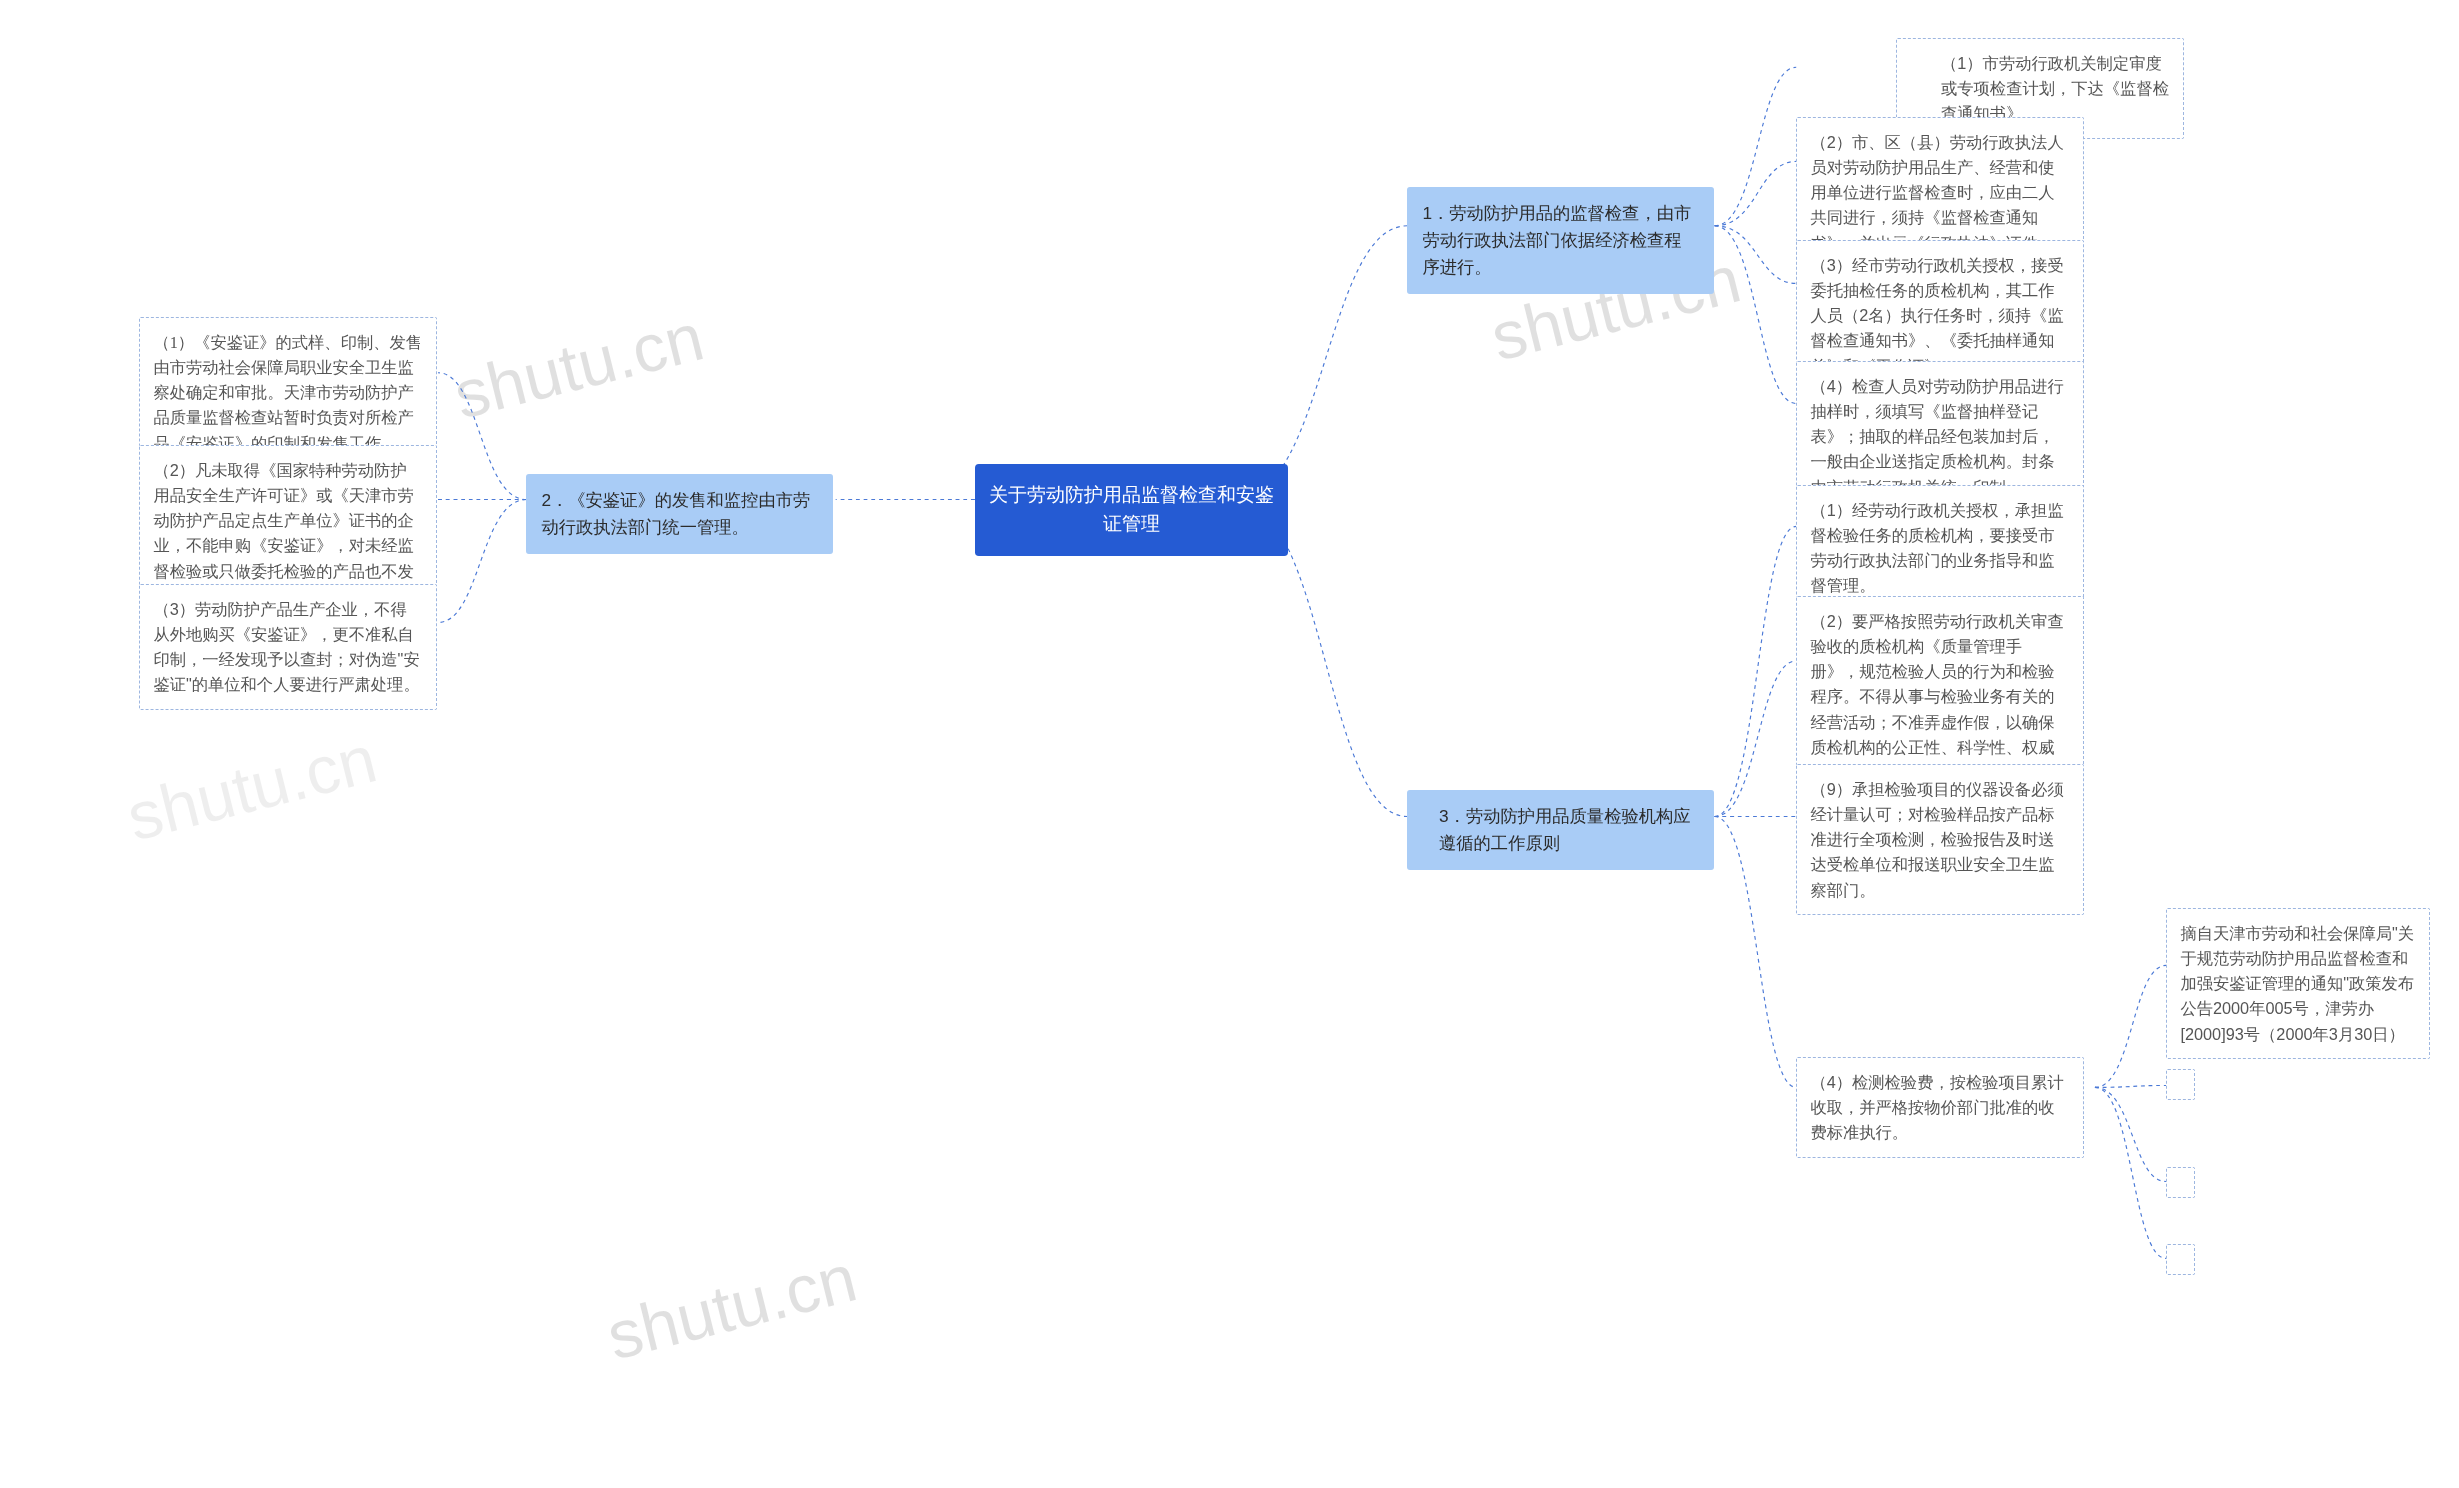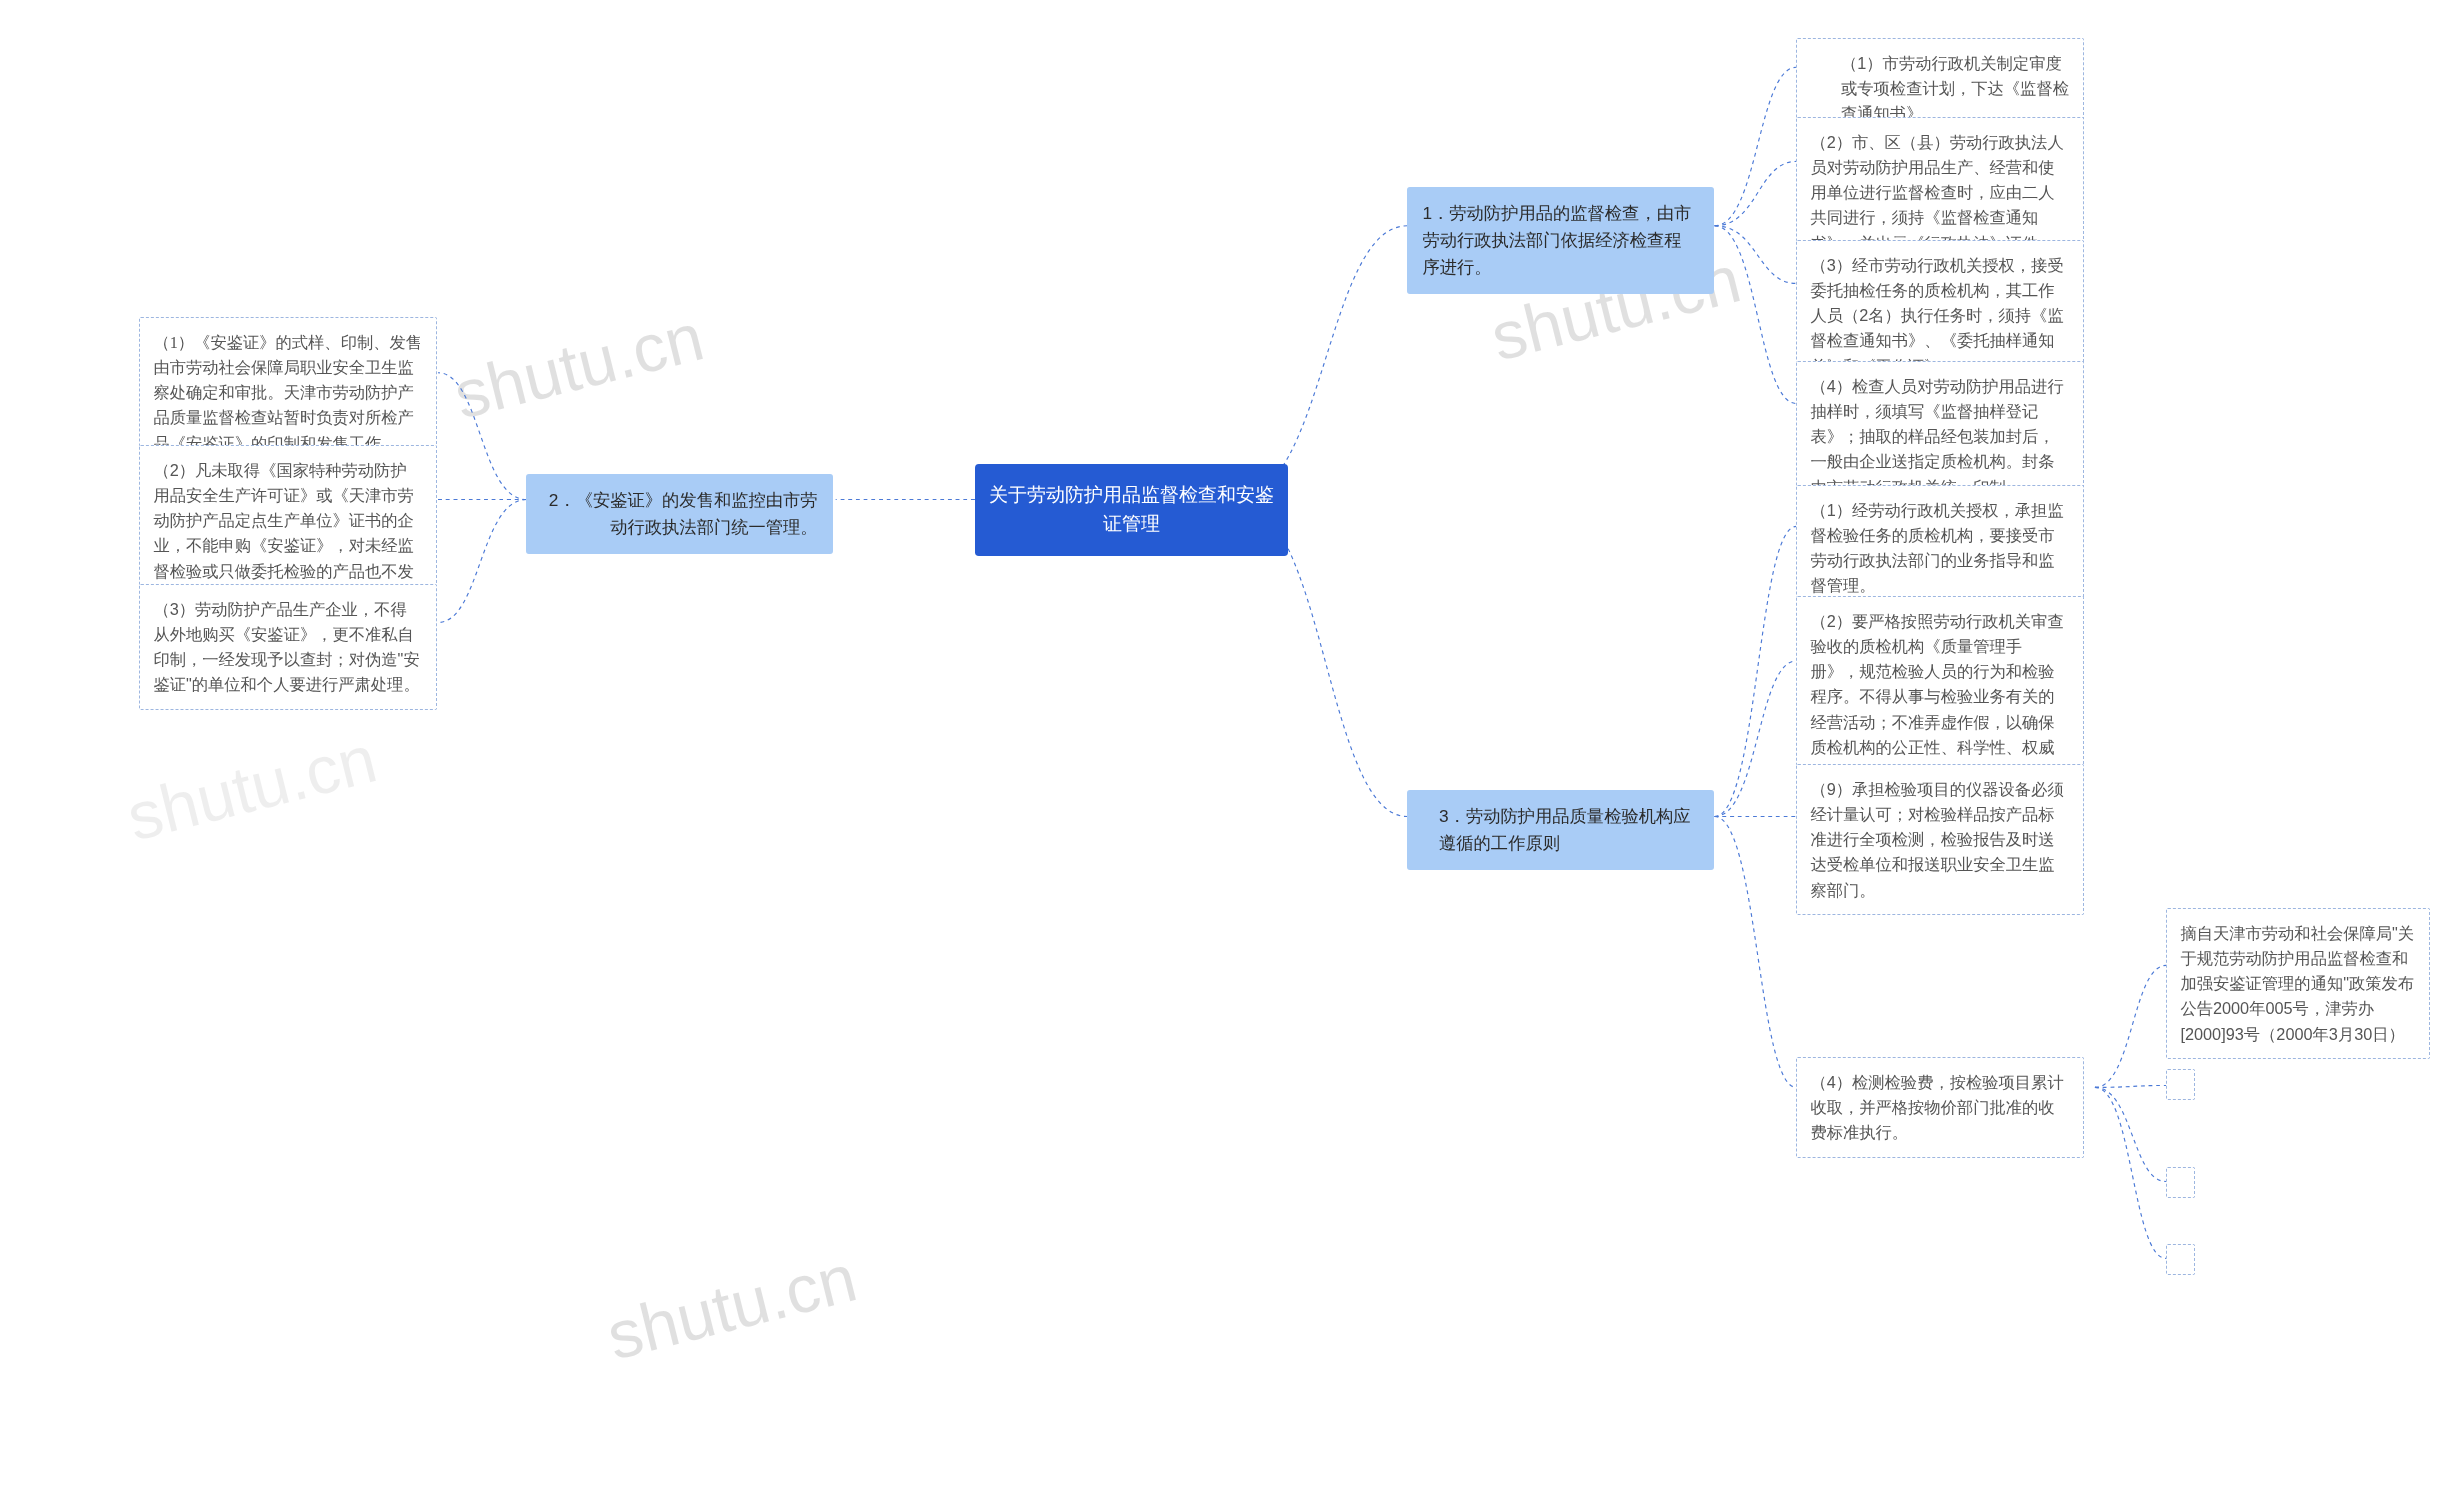--- a/index.html
+++ b/index.html
@@ -39,21 +39,20 @@
   }
   .branch {
     background: #a9ccf6;
     color: #2b2b2b;
     border-radius: 2.9px;
     padding: 13.4px 15.4px;
     width: 307px;
     font-size: 17.3px;
   }
   .branch.left {
-    text-align: right;
   }
   .leaf {
     border: 1.9px dashed #9db6e0;
     background: #ffffff;
     color: #555555;
     padding: 11.5px 13.4px;
     width: 298px;
     border-radius: 1.9px;
   }
   .leaf-wide {
@@ -118,21 +117,21 @@
 <div class="node root" style="left:975px; top:464px;">关于劳动防护用品监督检查和安鉴证管理</div>
 
 <div class="node branch left" style="left:526px; top:474px;">2．《安鉴证》的发售和监控由市劳动行政执法部门统一管理。</div>
 
 <div class="node leaf" style="left:139px; top:317px;font-family:Liberation Serif, serif;">（1）《安鉴证》的式样、印制、发售由市劳动社会保障局职业安全卫生监察处确定和审批。天津市劳动防护产品质量监督检查站暂时负责对所检产品《安鉴证》的印制和发售工作。</div>
 <div class="node leaf" style="left:139px; top:445px;">（2）凡未取得《国家特种劳动防护用品安全生产许可证》或《天津市劳动防护产品定点生产单位》证书的企业，不能申购《安鉴证》，对未经监督检验或只做委托检验的产品也不发售《安鉴证》。</div>
 <div class="node leaf" style="left:139px; top:584px;">（3）劳动防护产品生产企业，不得从外地购买《安鉴证》，更不准私自印制，一经发现予以查封；对伪造"安鉴证"的单位和个人要进行严肃处理。</div>
 
 <div class="node branch" style="left:1407px; top:187px;">1．劳动防护用品的监督检查，由市劳动行政执法部门依据经济检查程序进行。</div>
 
-<div class="node leaf leaf-wide" style="left:1796px; top:38px;padding-left:44px;">（1）市劳动行政机关制定审度或专项检查计划，下达《监督检查通知书》。</div>
+<div class="node leaf leaf-wide" style="left:1896px; top:38px;padding-left:44px;">（1）市劳动行政机关制定审度或专项检查计划，下达《监督检查通知书》。</div>
 <div class="node leaf leaf-wide" style="left:1796px; top:117px;">（2）市、区（县）劳动行政执法人员对劳动防护用品生产、经营和使用单位进行监督检查时，应由二人共同进行，须持《监督检查通知书》，并出示《行政执法》证件。</div>
 <div class="node leaf leaf-wide" style="left:1796px; top:240px;">（3）经市劳动行政机关授权，接受委托抽检任务的质检机构，其工作人员（2名）执行任务时，须持《监督检查通知书》、《委托抽样通知单》和《工作证》。</div>
 <div class="node leaf leaf-wide" style="left:1796px; top:361px;">（4）检查人员对劳动防护用品进行抽样时，须填写《监督抽样登记表》；抽取的样品经包装加封后，一般由企业送指定质检机构。封条由市劳动行政机关统一印制。</div>
 
 <div class="node branch" style="left:1407px; top:790px;padding-left:32px;">3．劳动防护用品质量检验机构应遵循的工作原则</div>
 
 <div class="node leaf leaf-wide" style="left:1796px; top:485px;">（1）经劳动行政机关授权，承担监督检验任务的质检机构，要接受市劳动行政执法部门的业务指导和监督管理。</div>
 <div class="node leaf leaf-wide" style="left:1796px; top:596px;">（2）要严格按照劳动行政机关审查验收的质检机构《质量管理手册》，规范检验人员的行为和检验程序。不得从事与检验业务有关的经营活动；不准弄虚作假，以确保质检机构的公正性、科学性、权威性。</div>
 <div class="node leaf leaf-wide" style="left:1796px; top:764px;">（9）承担检验项目的仪器设备必须经计量认可；对检验样品按产品标准进行全项检测，检验报告及时送达受检单位和报送职业安全卫生监察部门。</div>
 <div class="node leaf leaf-wide" style="left:1796px; top:1057px;">（4）检测检验费，按检验项目累计收取，并严格按物价部门批准的收费标准执行。</div>

